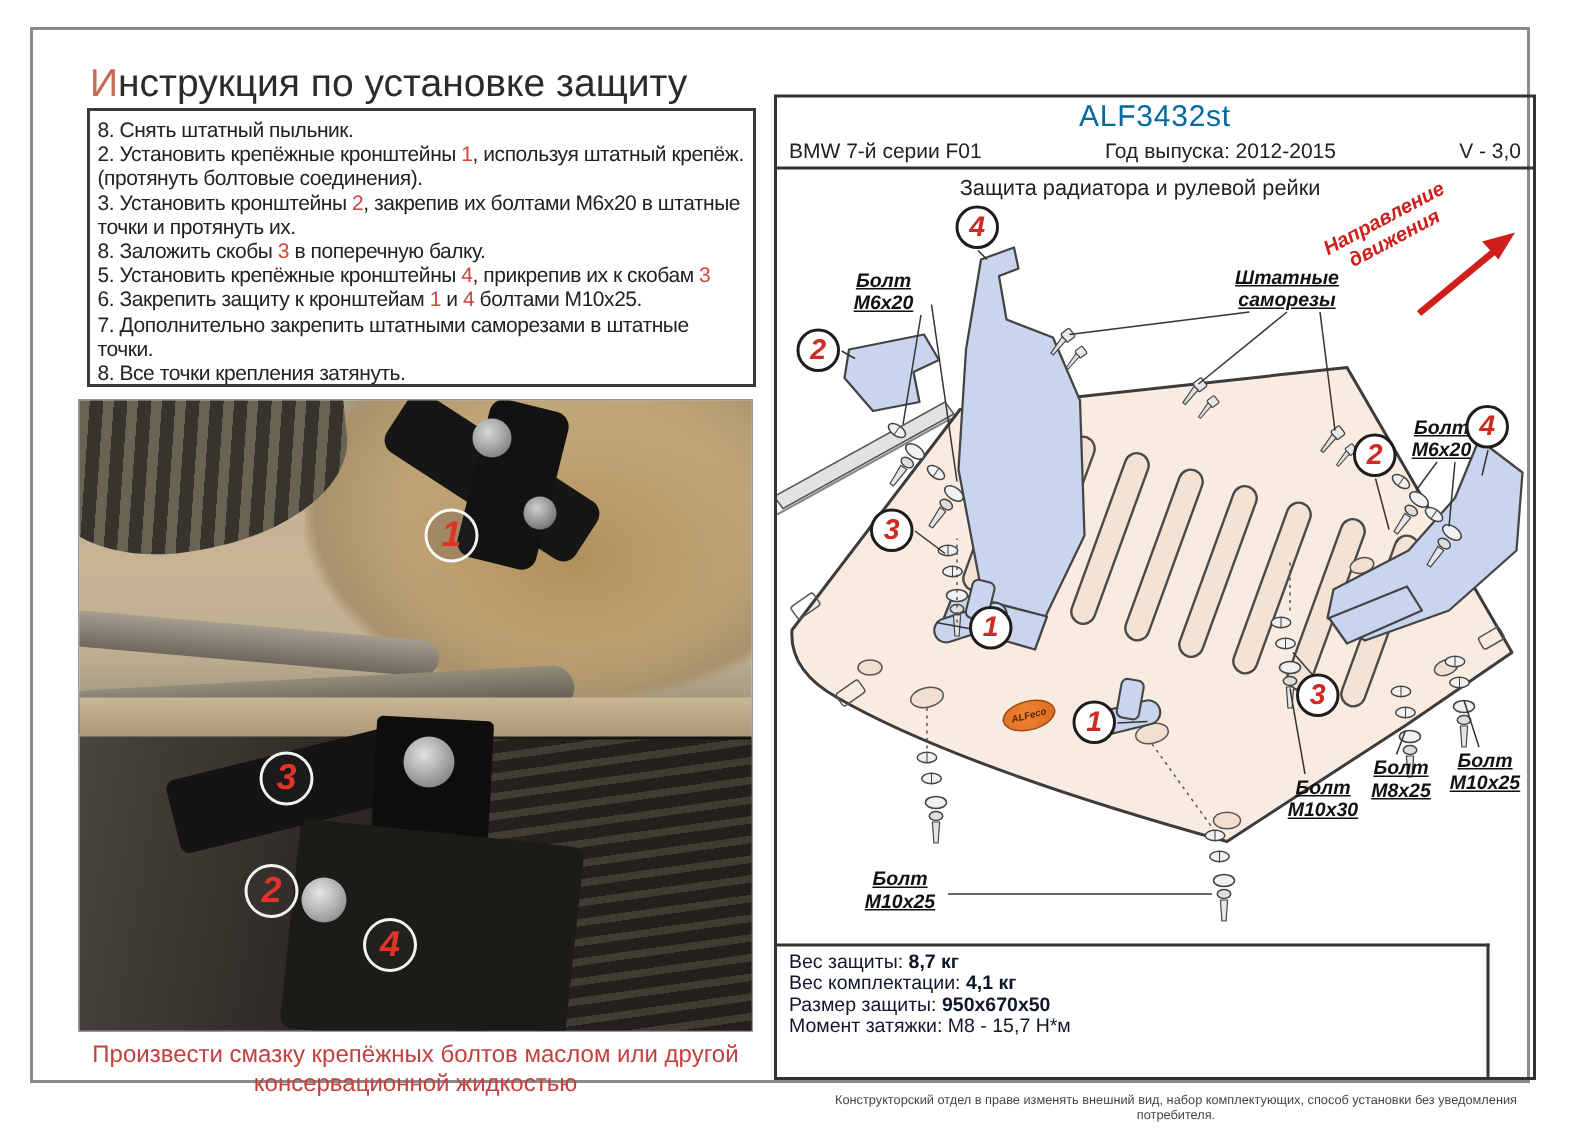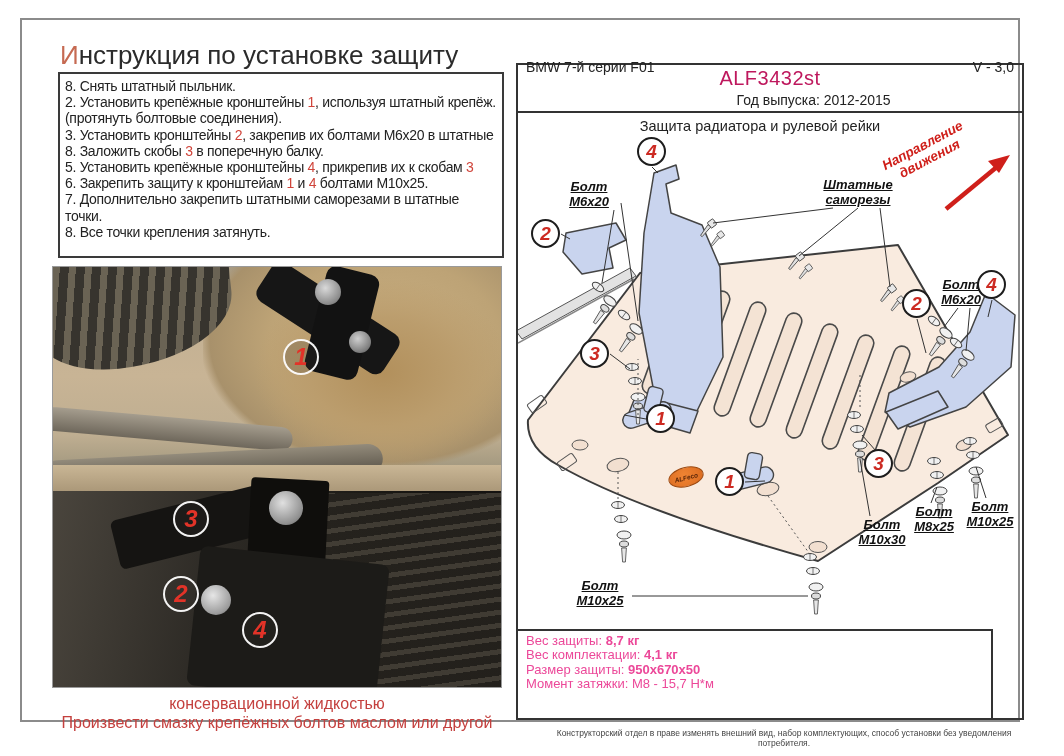--- a/index.html
+++ b/index.html
@@ -34,50 +34,51 @@
   .ph-boltBig { left:216px; top:224px; width:34px; height:34px; border-radius:50%; background:radial-gradient(circle at 40% 35%,#e0e0e0,#8f8f8f 70%,#525252); }
   .ph-plate4 { left:140px; top:288px; width:190px; height:140px; background:#1c1b18; transform:rotate(6deg); border-radius:8px; }
   .ph-boltSilver { left:148px; top:318px; width:30px; height:30px; border-radius:50%; background:radial-gradient(circle at 40% 35%,#e6e6e6,#9b9b9b 70%,#5a5a5a); }
   .ph-marker { width:36px; height:36px; border:2.5px solid rgba(255,255,255,.95); border-radius:50%; background:rgba(60,55,50,.22); color:#e23328; font-weight:bold; font-style:italic; font-size:24px; display:flex; align-items:center; justify-content:center; transform:translate(-50%,-50%); z-index:10; }
 
   .caption { position:absolute; left:30px; top:674px; width:450px; text-align:center; color:#c4403e; font-size:16px; line-height:19px; }
 
   
   .panel { position:absolute; left:494px; top:43px; width:508px; height:657px; border:2px solid #333; }
   .panel-header { position:absolute; left:0; top:0; width:100%; height:48px; border-bottom:2px solid #333; }
-  .part-code { text-align:center; font-size:20px; letter-spacing:.5px; color:#be185d; padding-top:2px; }
+  .part-code { text-align:center; font-size:20px; letter-spacing:.5px; color:#0369a1; padding-top:2px; }
   .header-row { position:absolute; bottom:3px; left:8px; right:8px; display:flex; font-size:14px; color:#222; }
-  .header-row .mid { flex:1; text-align:center;margin-top:33px; }
+  .header-row .mid { flex:1; text-align:center; }
 
   .diagram { position:absolute; left:0; top:50px; width:484px; height:512px; }
   .dg-title { position:absolute; left:0; top:3px; width:100%; text-align:center; font-size:14.5px; color:#222; }
   .dlabel { position:absolute; font-style:italic; font-weight:bold; font-size:13px; line-height:15px; text-align:center; text-decoration:underline; color:#111; white-space:nowrap; }
   .callout { position:absolute; width:29px; height:29px; border:2px solid #1d1d1d; border-radius:50%; background:#fff; color:#cc2a22; font-weight:bold; font-style:italic; font-size:19px; display:flex; align-items:center; justify-content:center; z-index:5; }
   .direction { position:absolute; left:358px; top:22px; width:100px; text-align:center; color:#cf1f1a; font-weight:bold; font-size:13.5px; line-height:15px; transform:rotate(-28deg); font-style:italic; }
   .logo { position:absolute; left:150px; top:352px; width:36px; height:20px; border-radius:50%; background:radial-gradient(circle at 45% 40%,#f08433,#d96a1f); border:1.5px solid #9c4a12; transform:rotate(-14deg); display:flex; align-items:center; justify-content:center; font-size:6.5px; font-weight:bold; font-style:italic; color:#5a2508; }
 
-  .specs-box { position:absolute; left:0; top:564px; width:475px; height:89px; border-top:2px solid #333; border-right:2px solid #333; padding:3px 2px 0 8px; font-size:13px; line-height:14.3px; color:#ec4899; }
+  .specs-box { position:absolute; left:0; top:564px; width:475px; height:89px; border-top:2px solid #333; border-right:2px solid #333; padding:3px 2px 0 8px; font-size:13px; line-height:14.3px; color:#0f172a; }
   .specs-box b { font-weight:bold; }
 
   .fine-print { position:absolute; left:510px; top:708px; width:504px; text-align:center; font-size:8.5px; color:#444; }
 </style>
 </head>
 <body>
 
 <div class="frame">
 
   <div class="sheet-title">
     <span class="first">И</span><span>нструкция по установке защиту</span>
   </div>
 
   <div class="instr-box">
       <div class="instr-line"><span>8. Снять штатный пыльник.</span></div>
       <div class="instr-line"><span>2. Установить крепёжные кронштейны </span><span class="red">1</span><span>, используя штатный крепёж.</span></div>
       <div class="instr-line"><span>(протянуть болтовые соединения).</span></div>
       <div class="instr-line"><span>3. Установить кронштейны </span><span class="red">2</span><span>, закрепив их болтами М6х20 в штатные</span></div>
+      <div class="instr-line"><span>точки и протянуть их.</span></div>
       <div class="instr-line"><span>8. Заложить скобы </span><span class="red">3</span><span> в поперечную балку.</span></div>
       <div class="instr-line"><span>5. Установить крепёжные кронштейны </span><span class="red">4</span><span>, прикрепив их к скобам </span><span class="red">3</span></div>
       <div class="instr-line"><span>6. Закрепить защиту к кронштейам </span><span class="red">1</span><span> и </span><span class="red">4</span><span> болтами М10х25.</span></div>
       <div class="instr-line"><span>7. Дополнительно закрепить штатными саморезами в штатные точки.</span></div>
       <div class="instr-line"><span>8. Все точки крепления затянуть.</span></div>
     </div>
 
   <div class="photo">
     <div class="ph-mount"></div>
     <div class="ph-dirt"></div>
@@ -96,22 +97,22 @@
     <div class="ph-boltBig"></div>
     <div class="ph-plate4"></div>
     <div class="ph-boltSilver"></div>
     <div class="ph-marker" style="left:248px;top:90px;">1</div>
     <div class="ph-marker" style="left:138px;top:252px;">3</div>
     <div class="ph-marker" style="left:128px;top:327px;">2</div>
     <div class="ph-marker" style="left:207px;top:363px;">4</div>
   </div>
 
   <div class="caption">
+    <div>Произвести смазку крепёжных болтов маслом или другой</div>
     <div>консервационной жидкостью</div>
-    <div>Произвести смазку крепёжных болтов маслом или другой</div>
   </div>
 
   <div class="panel">
     <div class="panel-header">
       <div class="part-code">ALF3432st</div>
       <div class="header-row">
         <span>BMW 7-й серии F01</span>
         <span class="mid">Год выпуска: 2012-2015</span>
         <span>V - 3,0</span>
       </div>

